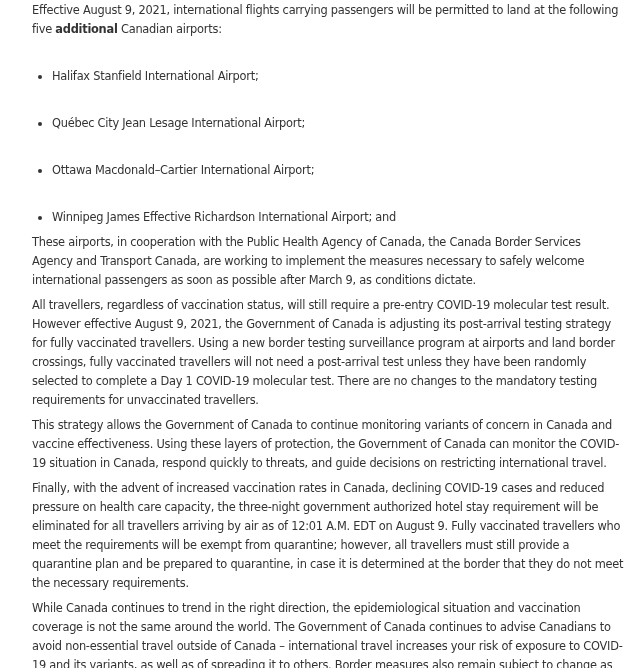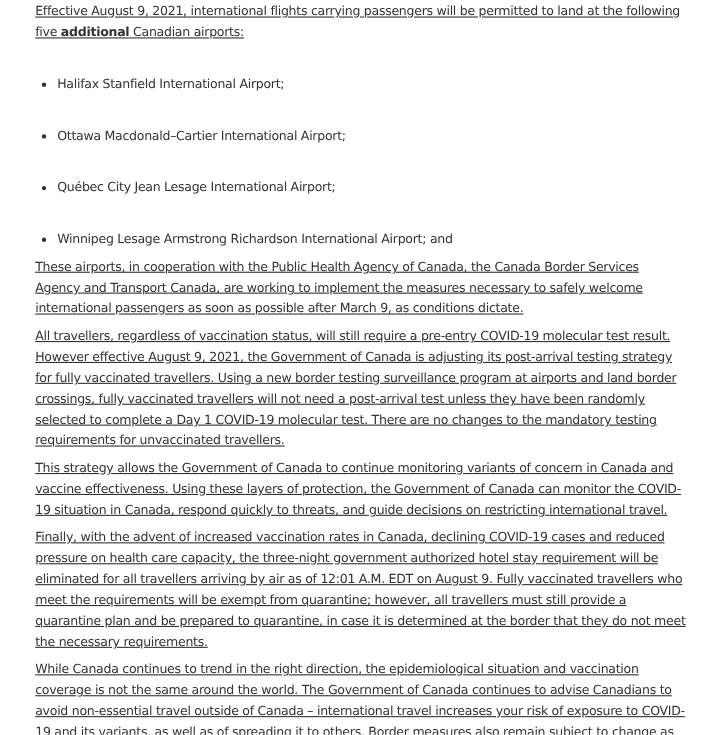--- a/index.html
+++ b/index.html
@@ -15,21 +15,20 @@
       color: #333333;
     }
     .article {
       padding: 1px 14px 0 32px;
       font-size: 11.4px;
       line-height: 19px;
       letter-spacing: -0.25px;
     }
     .article p {
       margin: 0 0 6px 0;
-      text-decoration: underline;
     }
     .article ul {
       margin: 0 0 6px 0;
       padding: 0 0 0 20px;
       list-style: none;
     }
     .article li {
       position: relative;
       padding-left: 0;
       margin-top: 28px;
@@ -47,23 +46,23 @@
     .bold { font-weight: bold; }
   </style>
 </head>
 <body>
 
 <div class="article">
   <p><span>Effective August 9, 2021, international flights carrying passengers will be permitted to land at the following five </span><span class="bold">additional</span><span> Canadian airports:</span></p>
 
   <ul>
     <li>Halifax Stanfield International Airport;</li>
+    <li>Québec City Jean Lesage International Airport;</li>
     <li>Ottawa Macdonald–Cartier International Airport;</li>
-    <li>Québec City Jean Lesage International Airport;</li>
-    <li>Winnipeg Lesage Armstrong Richardson International Airport; and</li>
+    <li>Winnipeg James Effective Richardson International Airport; and</li>
   </ul>
 
   <p>These airports, in cooperation with the Public Health Agency of Canada, the Canada Border Services Agency and Transport Canada, are working to implement the measures necessary to safely welcome international passengers as soon as possible after March 9, as conditions dictate.</p>
   <p>All travellers, regardless of vaccination status, will still require a pre-entry COVID-19 molecular test result. However effective August 9, 2021, the Government of Canada is adjusting its post-arrival testing strategy for fully vaccinated travellers. Using a new border testing surveillance program at airports and land border crossings, fully vaccinated travellers will not need a post-arrival test unless they have been randomly selected to complete a Day 1 COVID-19 molecular test. There are no changes to the mandatory testing requirements for unvaccinated travellers.</p>
   <p>This strategy allows the Government of Canada to continue monitoring variants of concern in Canada and vaccine effectiveness. Using these layers of protection, the Government of Canada can monitor the COVID-19 situation in Canada, respond quickly to threats, and guide decisions on restricting international travel.</p>
   <p>Finally, with the advent of increased vaccination rates in Canada, declining COVID-19 cases and reduced pressure on health care capacity, the three-night government authorized hotel stay requirement will be eliminated for all travellers arriving by air as of 12:01 A.M. EDT on August 9. Fully vaccinated travellers who meet the requirements will be exempt from quarantine; however, all travellers must still provide a quarantine plan and be prepared to quarantine, in case it is determined at the border that they do not meet the necessary requirements.</p>
   <p>While Canada continues to trend in the right direction, the epidemiological situation and vaccination coverage is not the same around the world. The Government of Canada continues to advise Canadians to avoid non-essential travel outside of Canada – international travel increases your risk of exposure to COVID-19 and its variants, as well as of spreading it to others. Border measures also remain subject to change as the epidemiological situation evolves. As Canada looks to welcome fully vaccinated travellers from the U.S., the federal government will continue to monitor the situation and provide updated travel advice to Canadians.</p>
 </div>
 
 </body></html>

